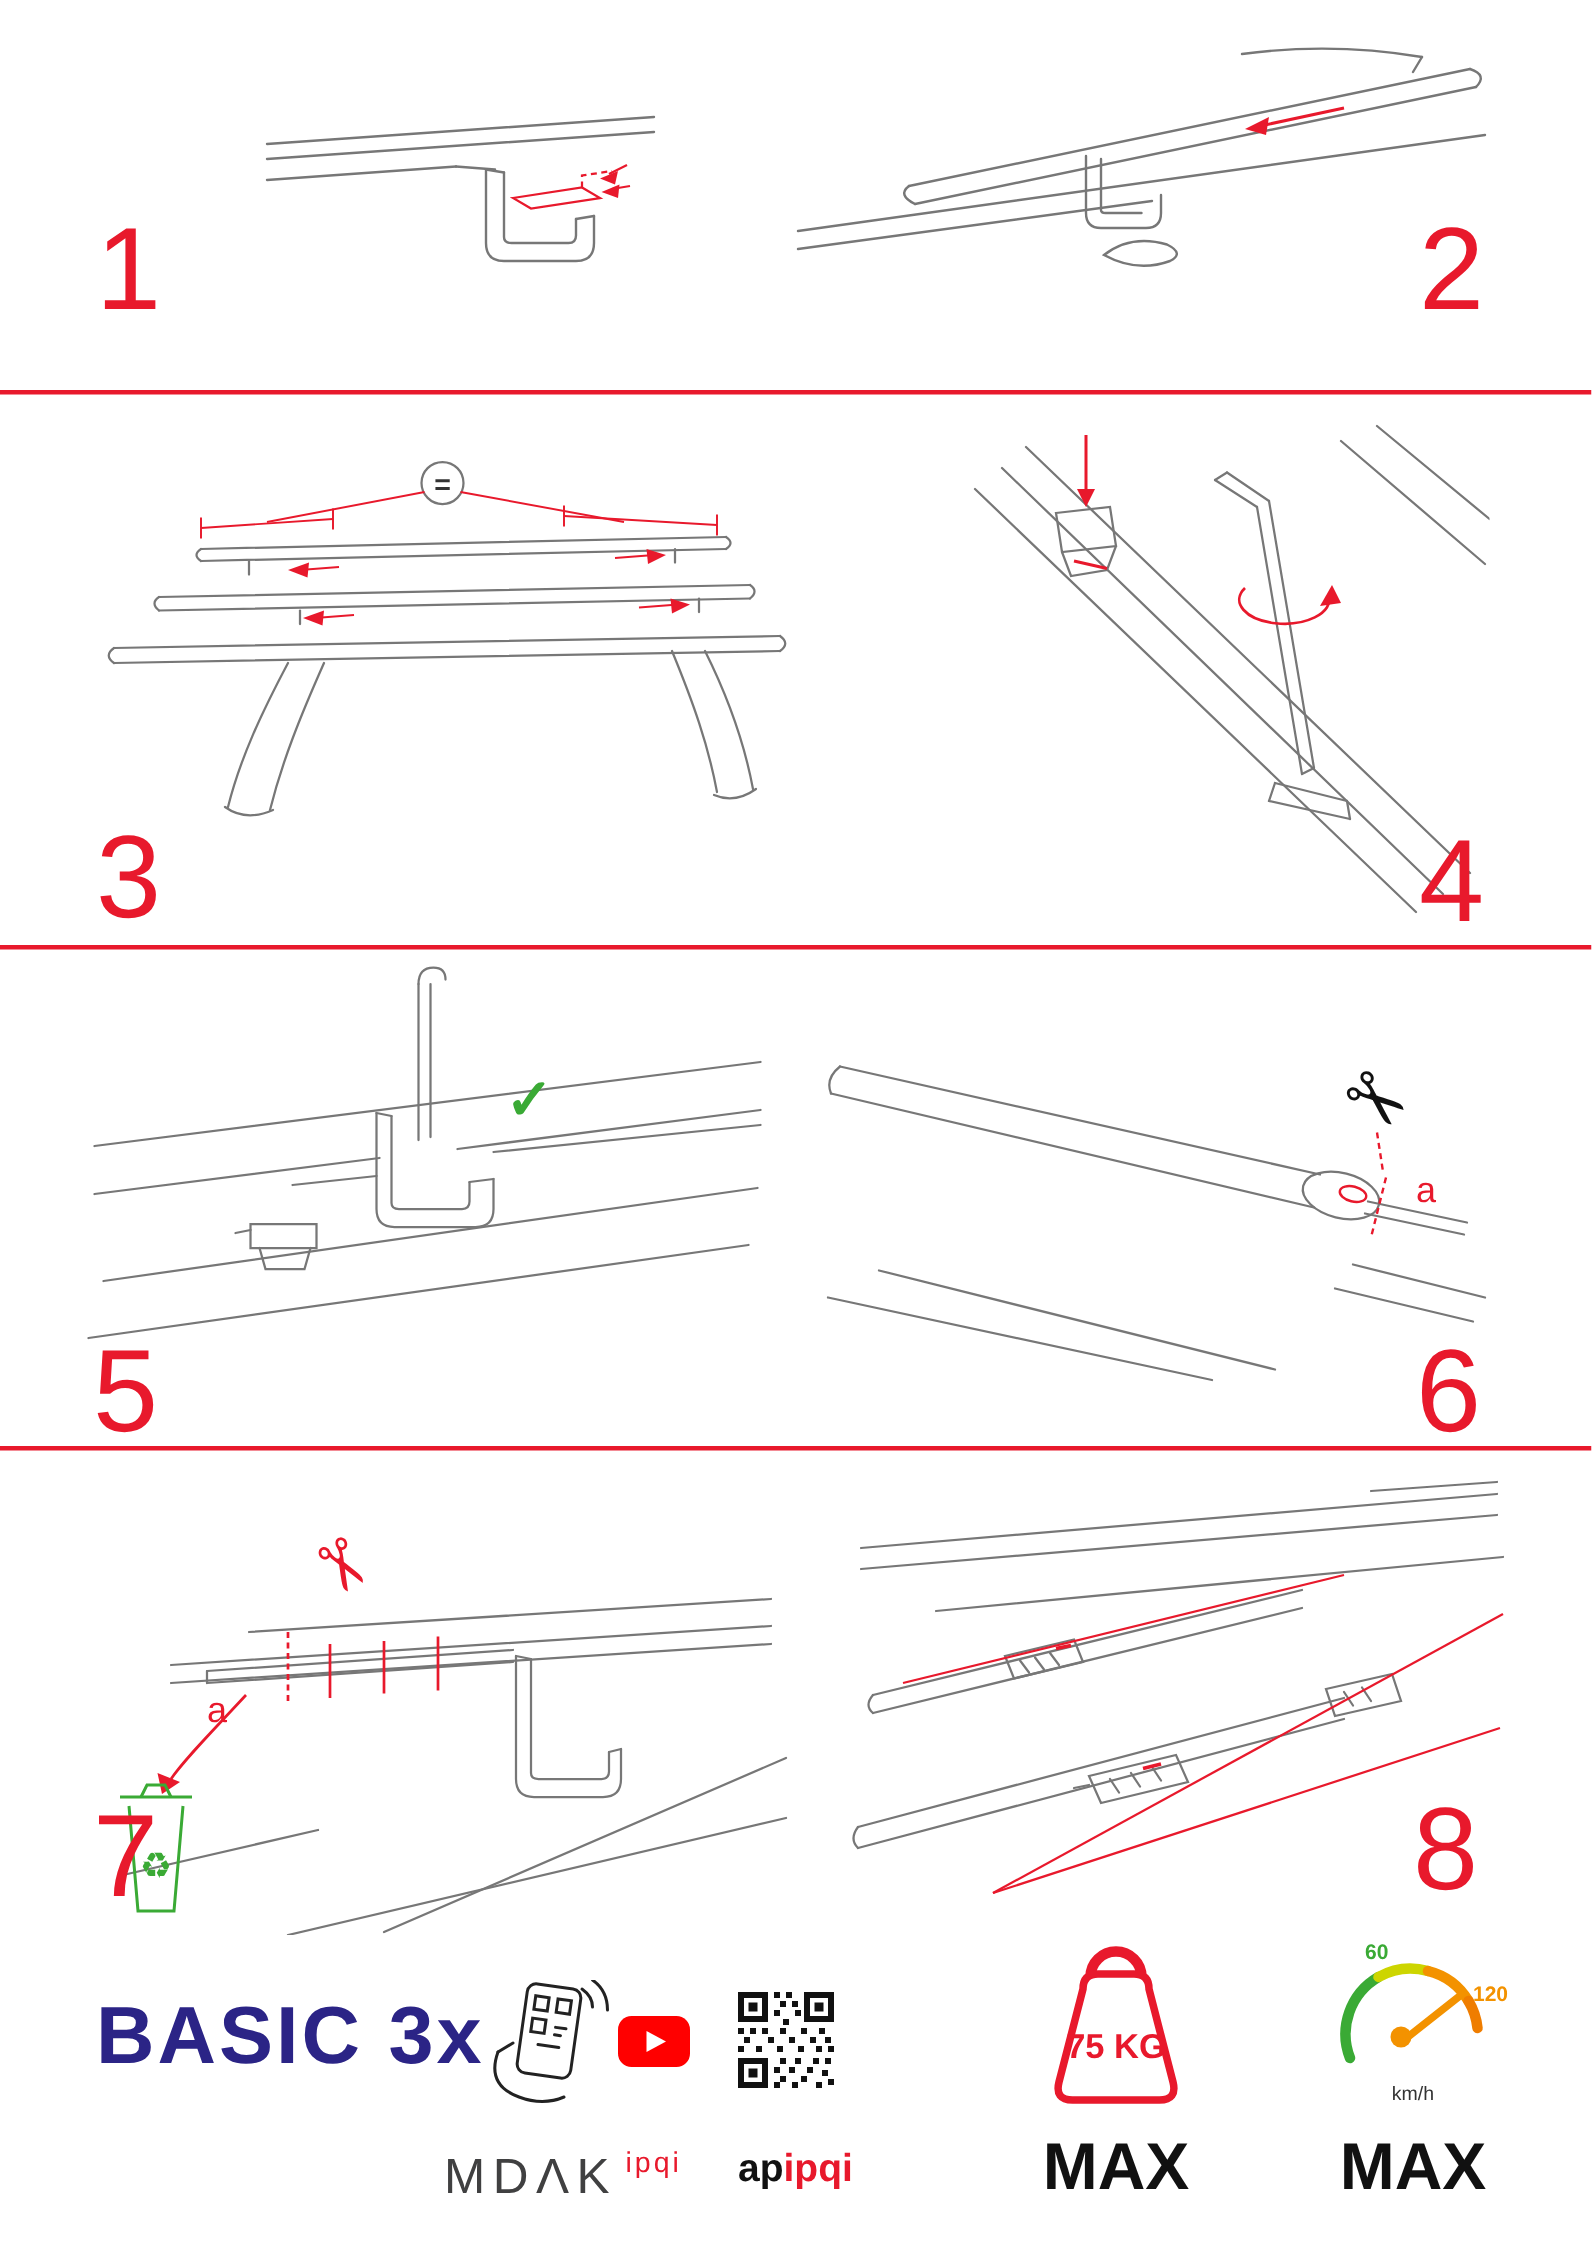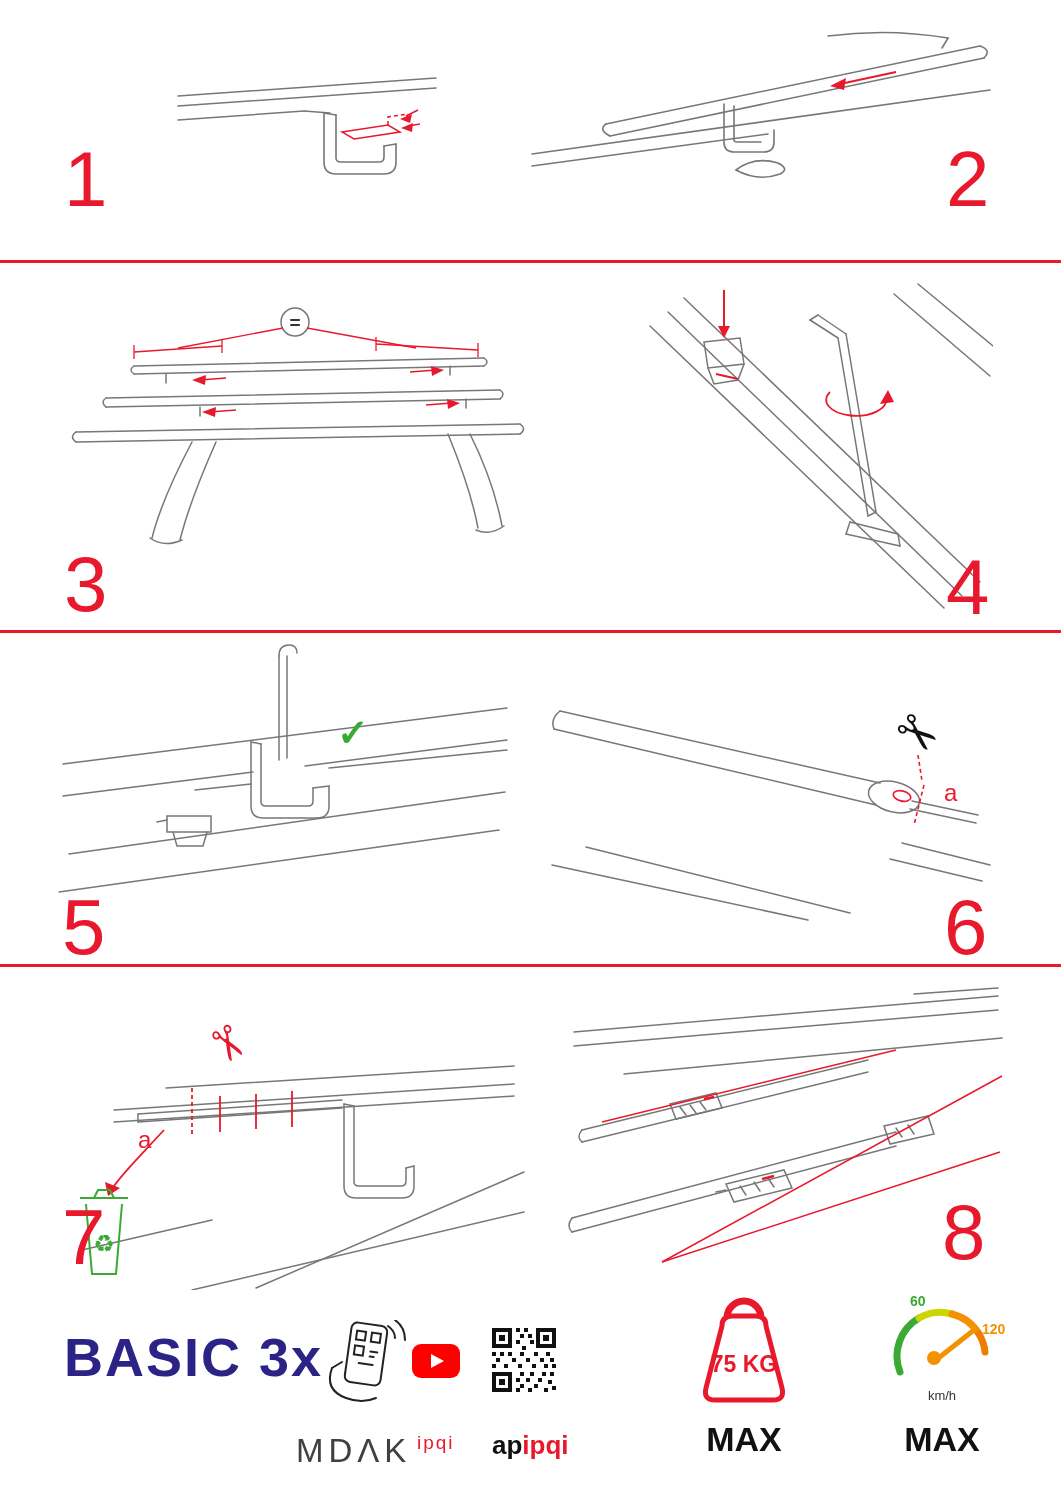--- a/index.html
+++ b/index.html
@@ -8,21 +8,21 @@
   .page { position:relative; width:1061px; height:1500px; background:#fff; overflow:hidden; }
   .fig { position:absolute; }
   .step-num { position:absolute; color:var(--red); font-size:78px; line-height:1; font-weight:400; }
   .divider { position:absolute; left:0; width:1061px; height:3px; background:var(--red); }
   .logo-basic { position:absolute; left:64px; top:1326px; font-size:54px; font-weight:700; color:var(--navy); letter-spacing:2px; }
   .brandline { position:absolute; left:66px; top:1420px; font-size:31px; font-weight:700; color:#111; }
   .brandline .red, .logoline .red { color:var(--red); }
   .logo-mdak { position:absolute; left:296px; top:1432px; font-size:33px; color:#404041; letter-spacing:5px; font-weight:400; }
   .logo-ipqi { position:absolute; left:394px; top:1432px; font-size:19px; color:var(--red); letter-spacing:2px;margin-left:23px; }
   .logoline { position:absolute; left:492px; top:1430px; font-size:26px; font-weight:700; color:#111; }
-  .max-label { position:absolute; width:132px; text-align:center; font-size:34px; font-weight:700; color:#111; }
+  .max-label { position:absolute; width:132px; text-align:center; font-size:44px; font-weight:700; color:#111; }
   svg text { font-family:"Liberation Sans", sans-serif; }
 </style>
 </head>
 <body>
 
 <div class="page">
 
   <svg class="fig" style="left:172px;top:62px" width="270" height="175" viewBox="0 0 270 175">
     <g stroke="#777" fill="none" stroke-width="1.6" stroke-linecap="round">
       <path d="M6 34 L264 16"></path>

